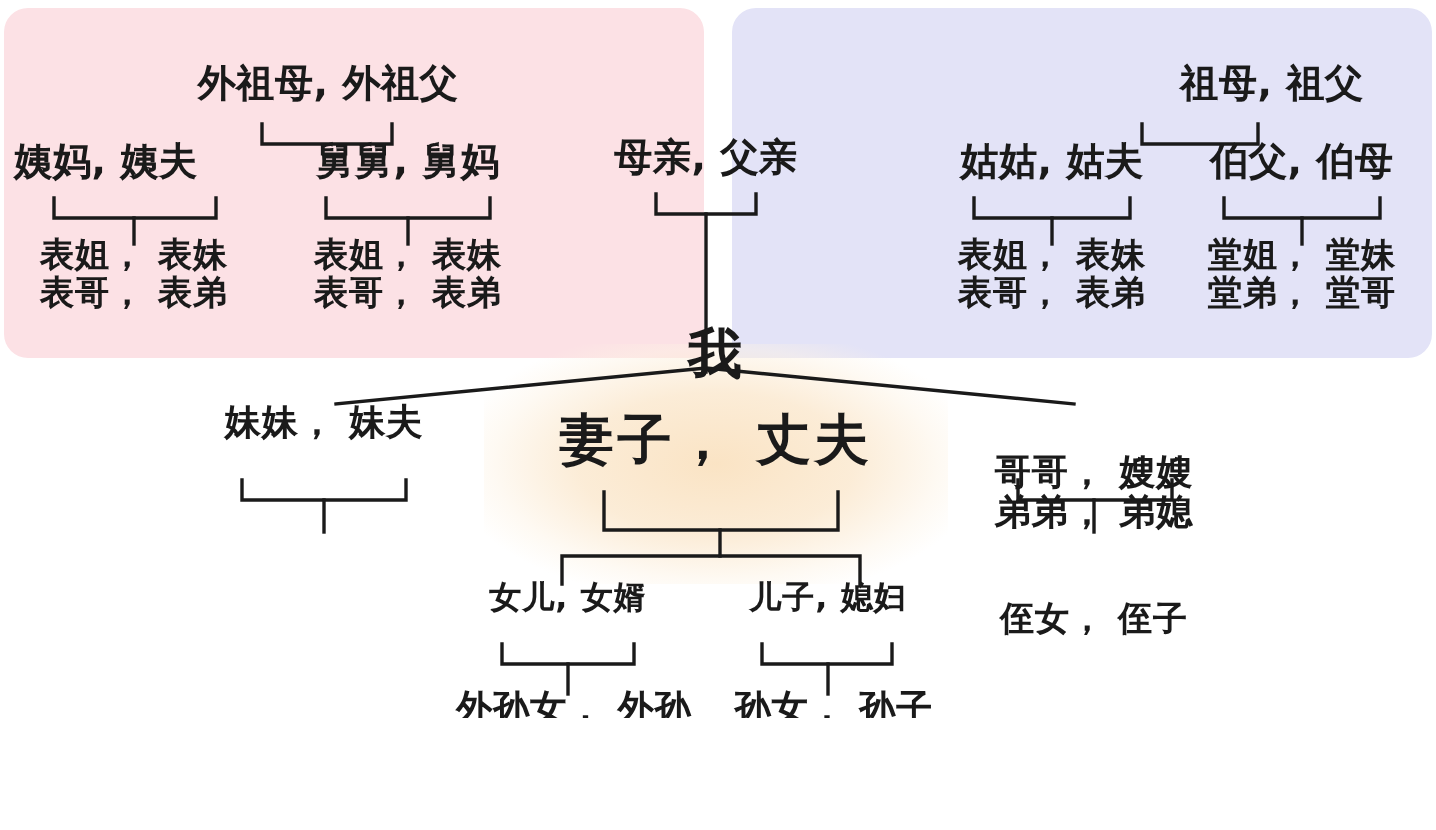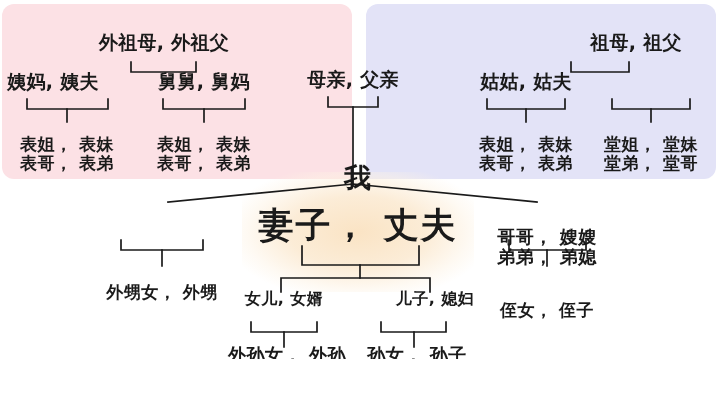--- a/index.html
+++ b/index.html
@@ -58,27 +58,27 @@
     font-weight:bold;
     white-space:nowrap;
     line-height:1.12;
     letter-spacing:.3px;
     transform:translateX(-50%);
     text-align:center;
   }
   .n-grand   { font-size:19px; }
   .n-unclaunt{ font-size:19px; }
   .n-parent  { font-size:19px; }
-  .n-cousin  { font-size:17px; letter-spacing:.5px;margin-top:16px; }
+  .n-cousin  { font-size:17px; letter-spacing:.5px; }
   .n-sib     { font-size:18px; letter-spacing:.5px; }
   .n-nephew  { font-size:17px; letter-spacing:.5px; }
   .n-child   { font-size:16px; letter-spacing:.5px; }
   .n-gchild  { font-size:18px; letter-spacing:.5px; }
   .n-self-me { font-size:27px; letter-spacing:1px; }
-  .n-self-sp { font-size:35px; letter-spacing:2px; }
+  .n-self-sp { font-size:27px; letter-spacing:2px; }
   .row2 > span{ display:block; }
 </style>
 </head>
 <body>
 
 <div id="stage">
 
   <div class="panel" id="panel-maternal"></div>
   <div class="panel" id="panel-paternal"></div>
 
@@ -140,50 +140,51 @@
 
   <div class="node n-cousin row2" style="left:204px; top:119px;">
     <span>表姐， 表妹</span>
     <span>表哥， 表弟</span>
   </div>
 
   <div class="node n-grand" style="left:600px; top:32px;margin-left:36px;">祖母, 祖父</div>
 
   <div class="node n-unclaunt" style="left:526px; top:71px;">姑姑, 姑夫</div>
 
+  <div class="node n-unclaunt" style="left:651px; top:71px;">伯父, 伯母</div>
 
   <div class="node n-cousin row2" style="left:526px; top:119px;">
     <span>表姐， 表妹</span>
     <span>表哥， 表弟</span>
   </div>
 
   <div class="node n-parent" style="left:353px; top:69px;">母亲, 父亲</div>
 
   <div class="node n-cousin row2" style="left:651px; top:119px;">
     <span>堂姐， 堂妹</span>
     <span>堂弟， 堂哥</span>
   </div>
 
   <div class="node n-self-me" style="left:358px; top:163px;">我</div>
 
   <div class="node n-self-sp" style="left:358px; top:206px;">妻子， 丈夫</div>
 
   <div class="node n-sib row2" style="left:162px; top:202px;">
+    <span>妹妹， 妹夫</span>
   </div>
 
-  <div class="node n-nephew" style="left:162px; top:283px;">外甥女， 外甥</div>
 
   <div class="node n-sib row2" style="left:547px; top:202px;margin-top:25px;">
     <span>哥哥， 嫂嫂</span>
     <span>弟弟， 弟媳</span>
   </div>
 
   <div class="node n-nephew" style="left:547px; top:301px;">侄女， 侄子</div>
 
   <div class="node n-child" style="left:284px; top:290px;">女儿, 女婿</div>
 
-  <div class="node n-child" style="left:435px; top:290px;text-align:center;">儿子, 媳妇</div>
+  <div class="node n-child" style="left:414px; top:290px;text-align:center;">儿子, 媳妇</div>
 
   <div class="node n-gchild" style="left:287px; top:345px;">外孙女， 外孙</div>
 
   <div class="node n-gchild" style="left:417px; top:345px;">孙女， 孙子</div>
 
 </div>
 
 </body></html>

